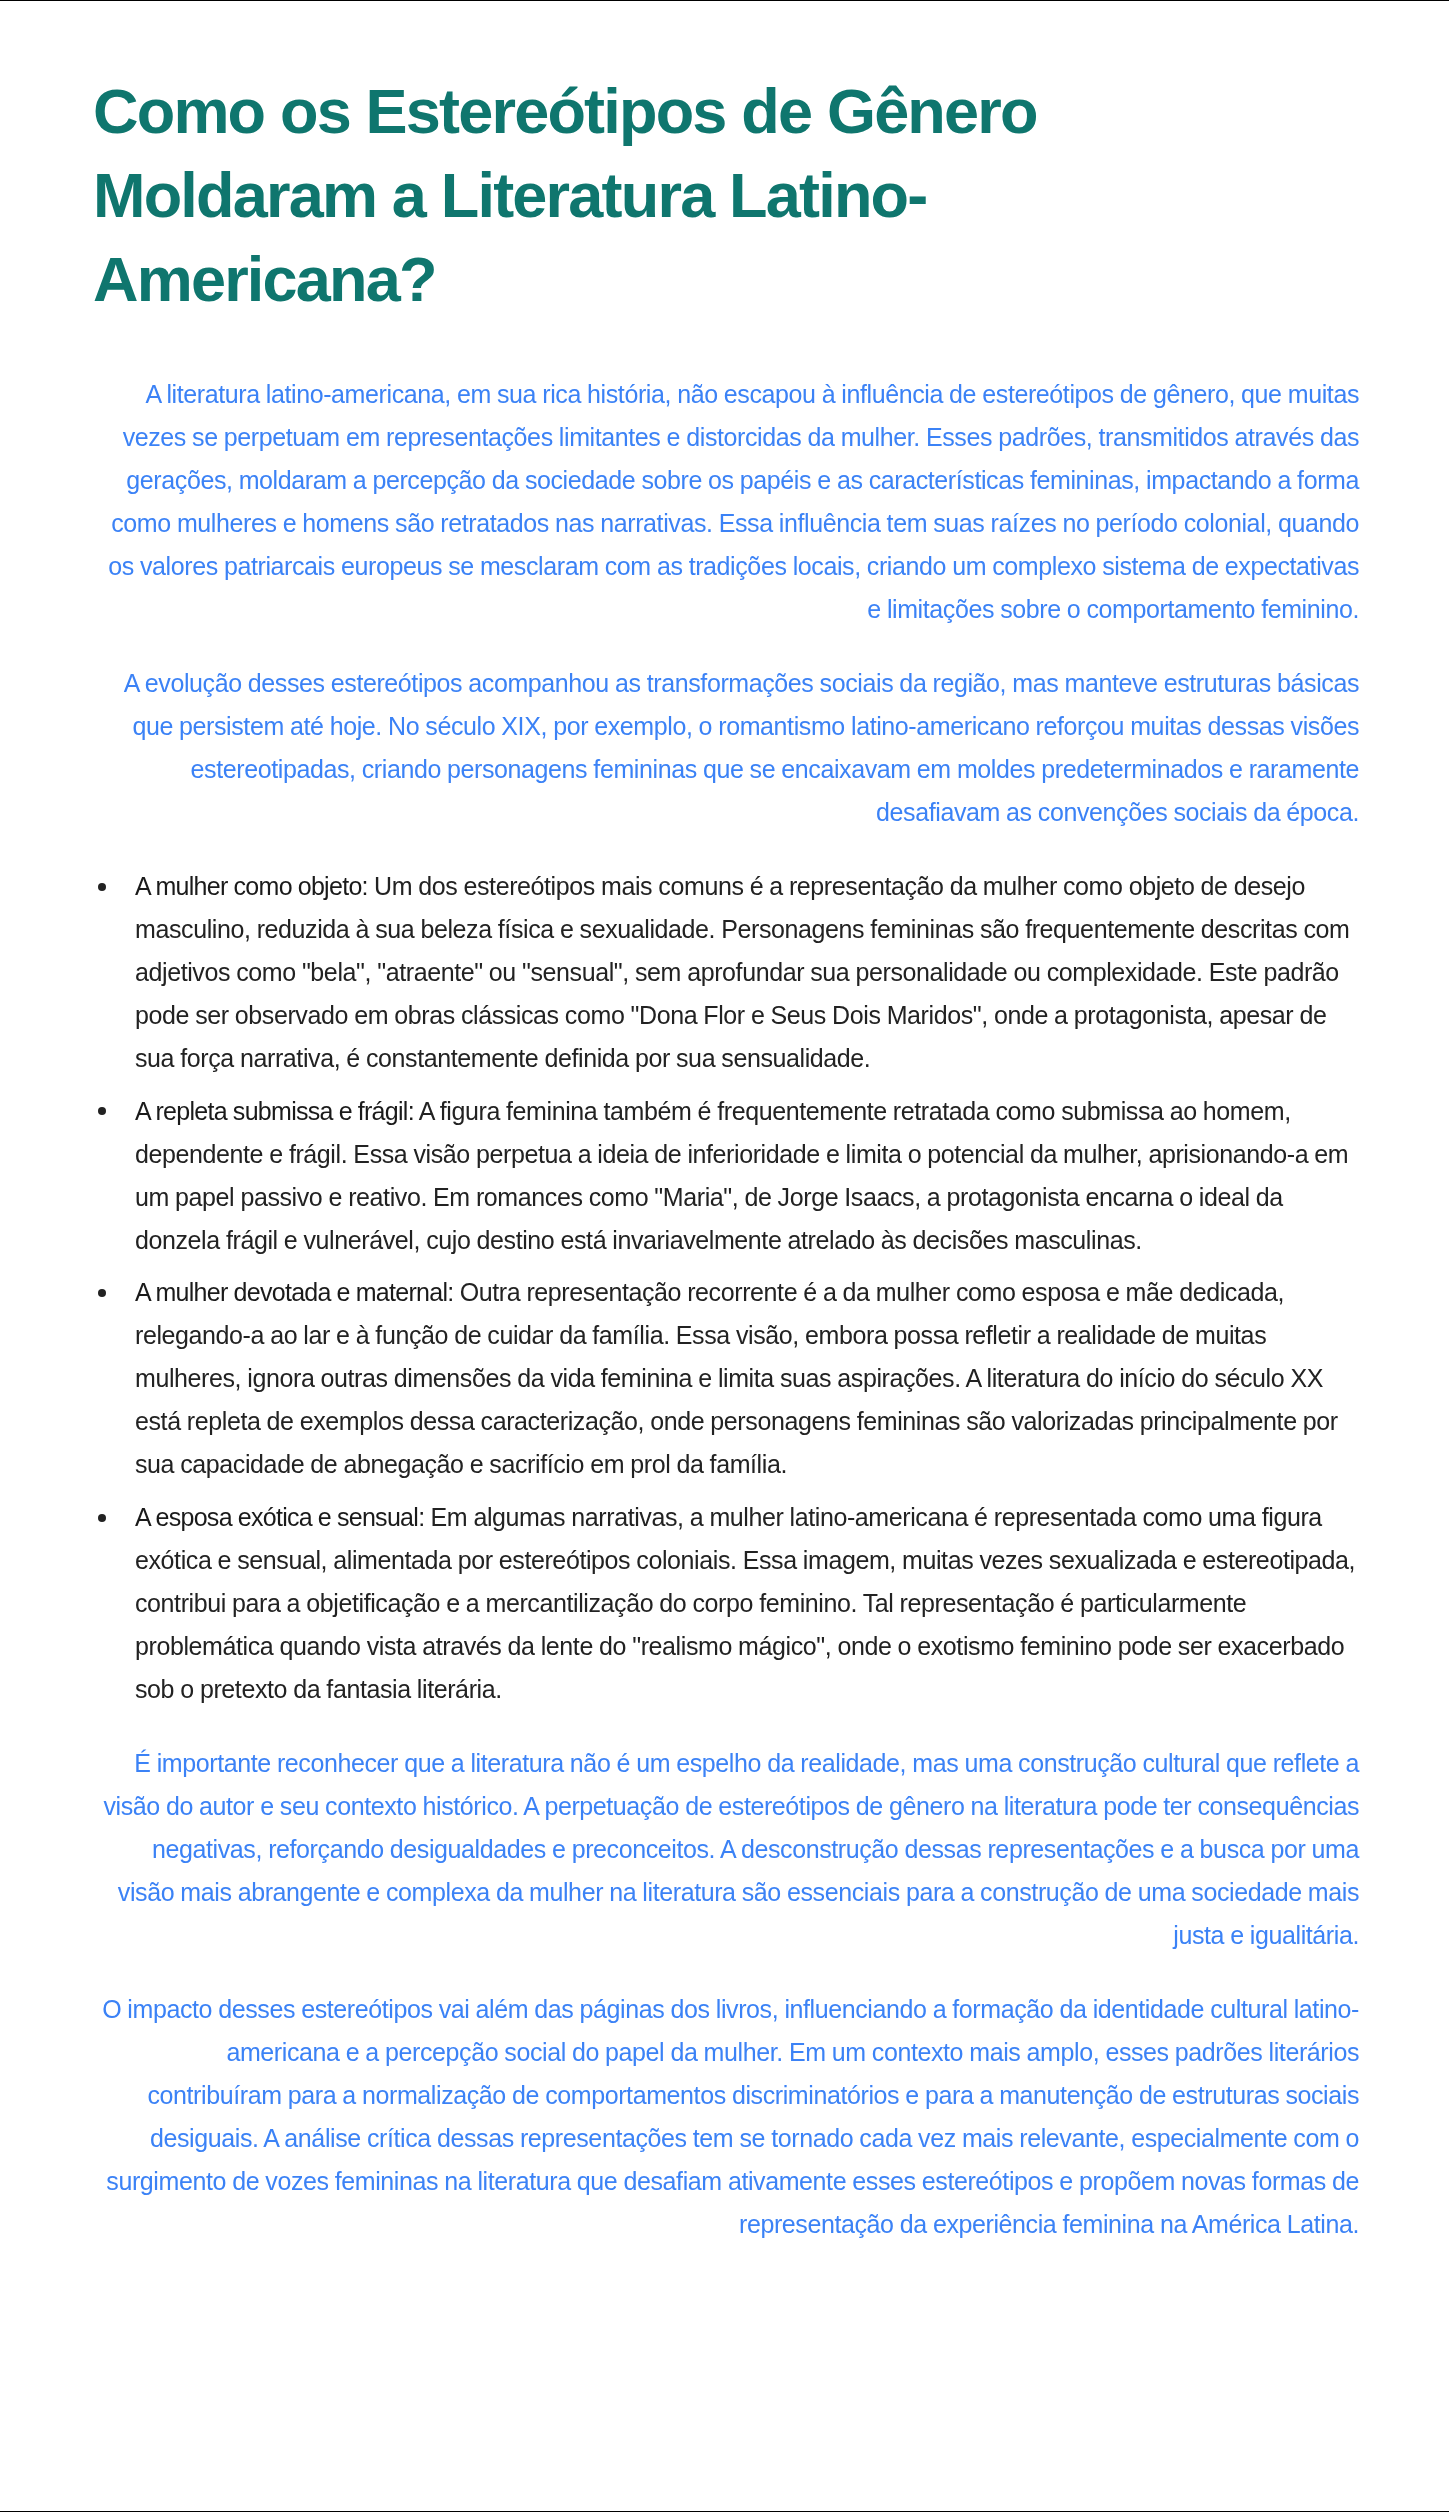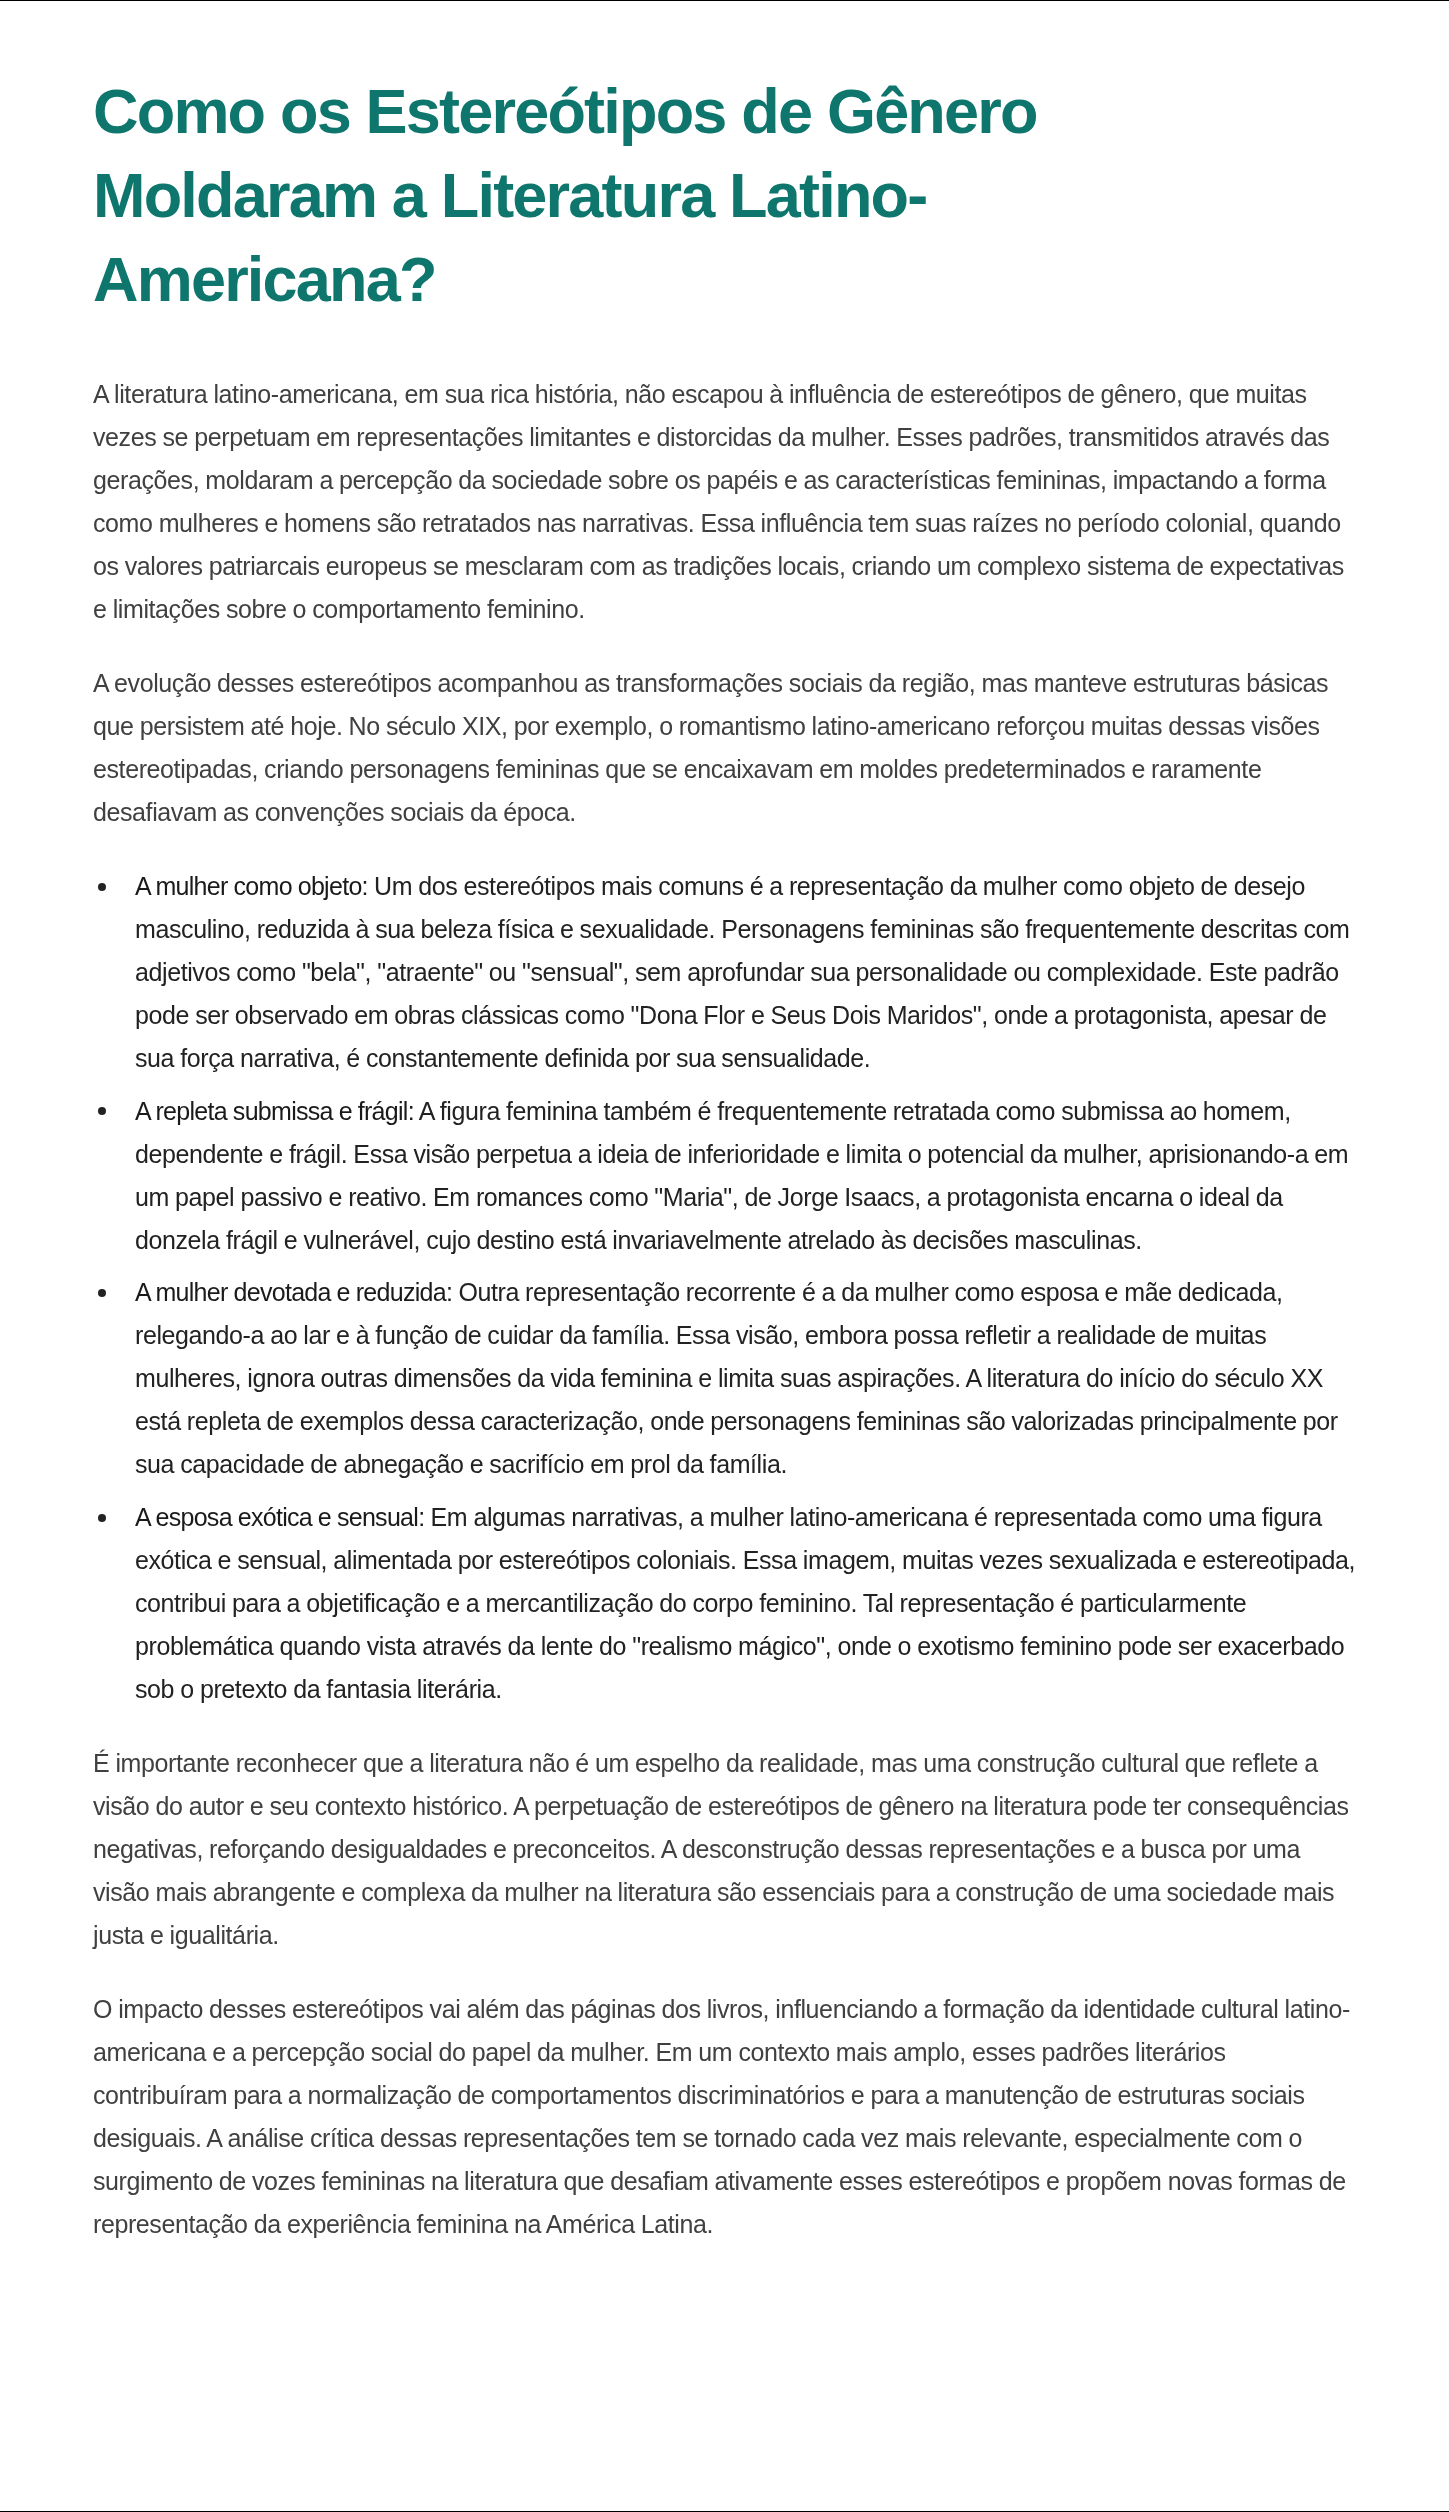--- a/index.html
+++ b/index.html
@@ -33,21 +33,22 @@
       letter-spacing: -1.8px;
       color: #0f766e;
       width: 1047px;
     }
     .para {
       margin: 0 0 31px 0;
       font-size: 25px;
       line-height: 43px;
       letter-spacing: -0.4px;
       word-spacing: -0.4px;
-      color: #404040;
+      color: #3b82f6;
+      text-align: right;
     }
     .bullets {
       list-style: none;
       margin: 0 0 31px 0;
       padding: 0;
     }
     .bullet-item {
       position: relative;
       padding-left: 42px;
       margin: 0 0 9.7px 0;
@@ -87,21 +88,21 @@
       <strong class="bullet-term">A mulher como objeto:</strong>
       <span>Um dos estereótipos mais comuns é a representação da mulher como objeto de desejo masculino, reduzida à sua beleza física e sexualidade. Personagens femininas são frequentemente descritas com adjetivos como "bela", "atraente" ou "sensual", sem aprofundar sua personalidade ou complexidade. Este padrão pode ser observado em obras clássicas como "Dona Flor e Seus Dois Maridos", onde a protagonista, apesar de sua força narrativa, é constantemente definida por sua sensualidade.</span>
     </li>
     <li class="bullet-item">
       <span class="bullet-dot"></span>
       <strong class="bullet-term">A repleta submissa e frágil:</strong>
       <span>A figura feminina também é frequentemente retratada como submissa ao homem, dependente e frágil. Essa visão perpetua a ideia de inferioridade e limita o potencial da mulher, aprisionando-a em um papel passivo e reativo. Em romances como "Maria", de Jorge Isaacs, a protagonista encarna o ideal da donzela frágil e vulnerável, cujo destino está invariavelmente atrelado às decisões masculinas.</span>
     </li>
     <li class="bullet-item">
       <span class="bullet-dot"></span>
-      <strong class="bullet-term">A mulher devotada e reduzida:</strong>
+      <strong class="bullet-term">A mulher devotada e maternal:</strong>
       <span>Outra representação recorrente é a da mulher como esposa e mãe dedicada, relegando-a ao lar e à função de cuidar da família. Essa visão, embora possa refletir a realidade de muitas mulheres, ignora outras dimensões da vida feminina e limita suas aspirações. A literatura do início do século XX está repleta de exemplos dessa caracterização, onde personagens femininas são valorizadas principalmente por sua capacidade de abnegação e sacrifício em prol da família.</span>
     </li>
     <li class="bullet-item">
       <span class="bullet-dot"></span>
       <strong class="bullet-term">A esposa exótica e sensual:</strong>
       <span>Em algumas narrativas, a mulher latino-americana é representada como uma figura exótica e sensual, alimentada por estereótipos coloniais. Essa imagem, muitas vezes sexualizada e estereotipada, contribui para a objetificação e a mercantilização do corpo feminino. Tal representação é particularmente problemática quando vista através da lente do "realismo mágico", onde o exotismo feminino pode ser exacerbado sob o pretexto da fantasia literária.</span>
     </li>
   </ul>
 
   <p class="para">É importante reconhecer que a literatura não é um espelho da realidade, mas uma construção cultural que reflete a visão do autor e seu contexto histórico. A perpetuação de estereótipos de gênero na literatura pode ter consequências negativas, reforçando desigualdades e preconceitos. A desconstrução dessas representações e a busca por uma visão mais abrangente e complexa da mulher na literatura são essenciais para a construção de uma sociedade mais justa e igualitária.</p>

